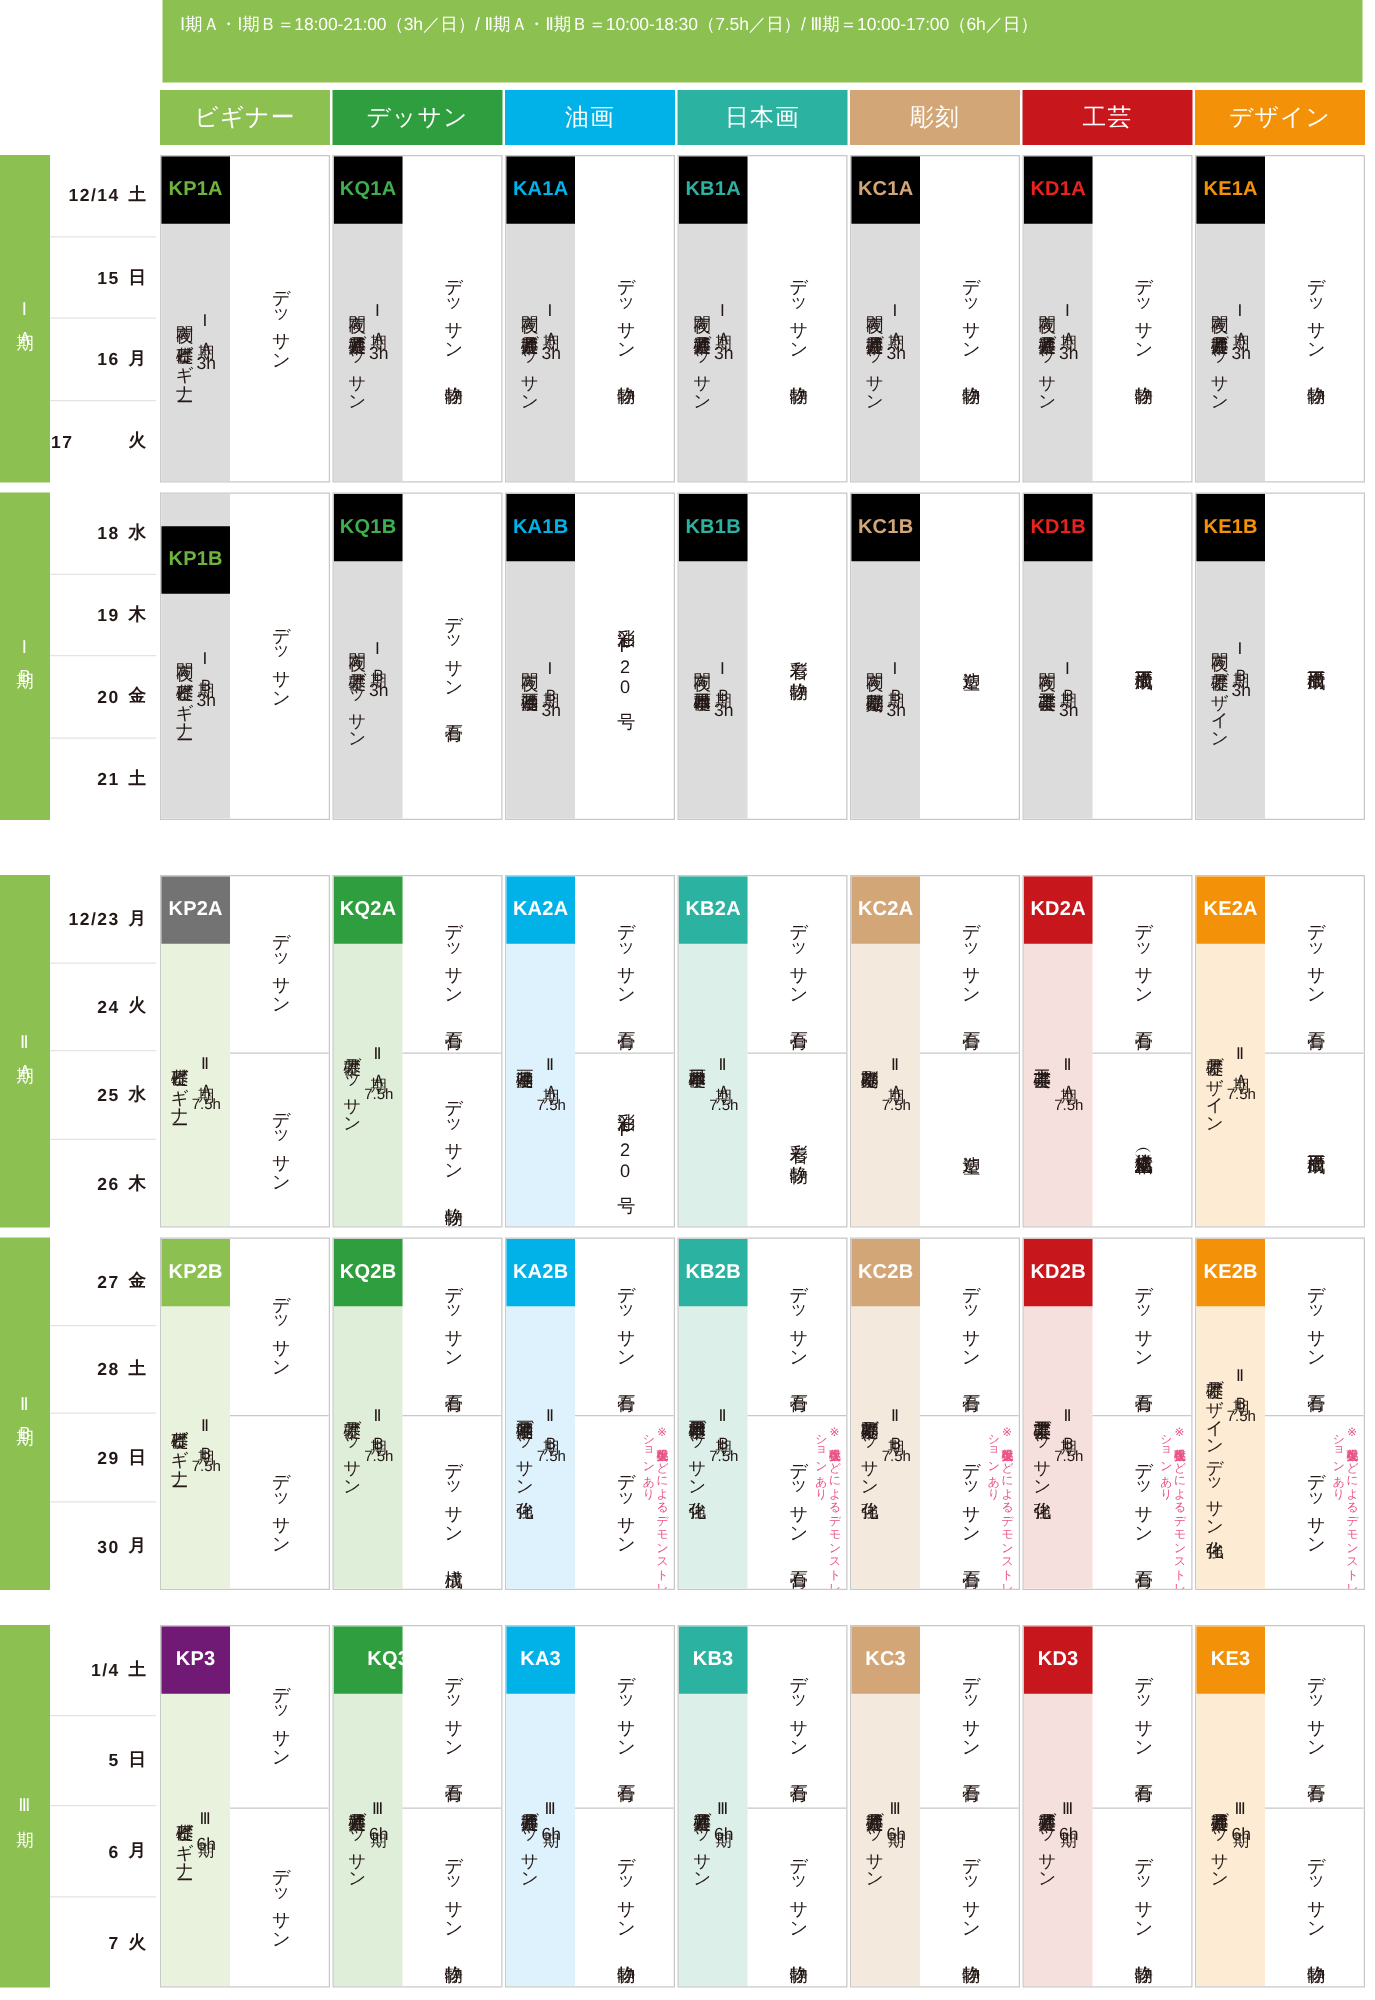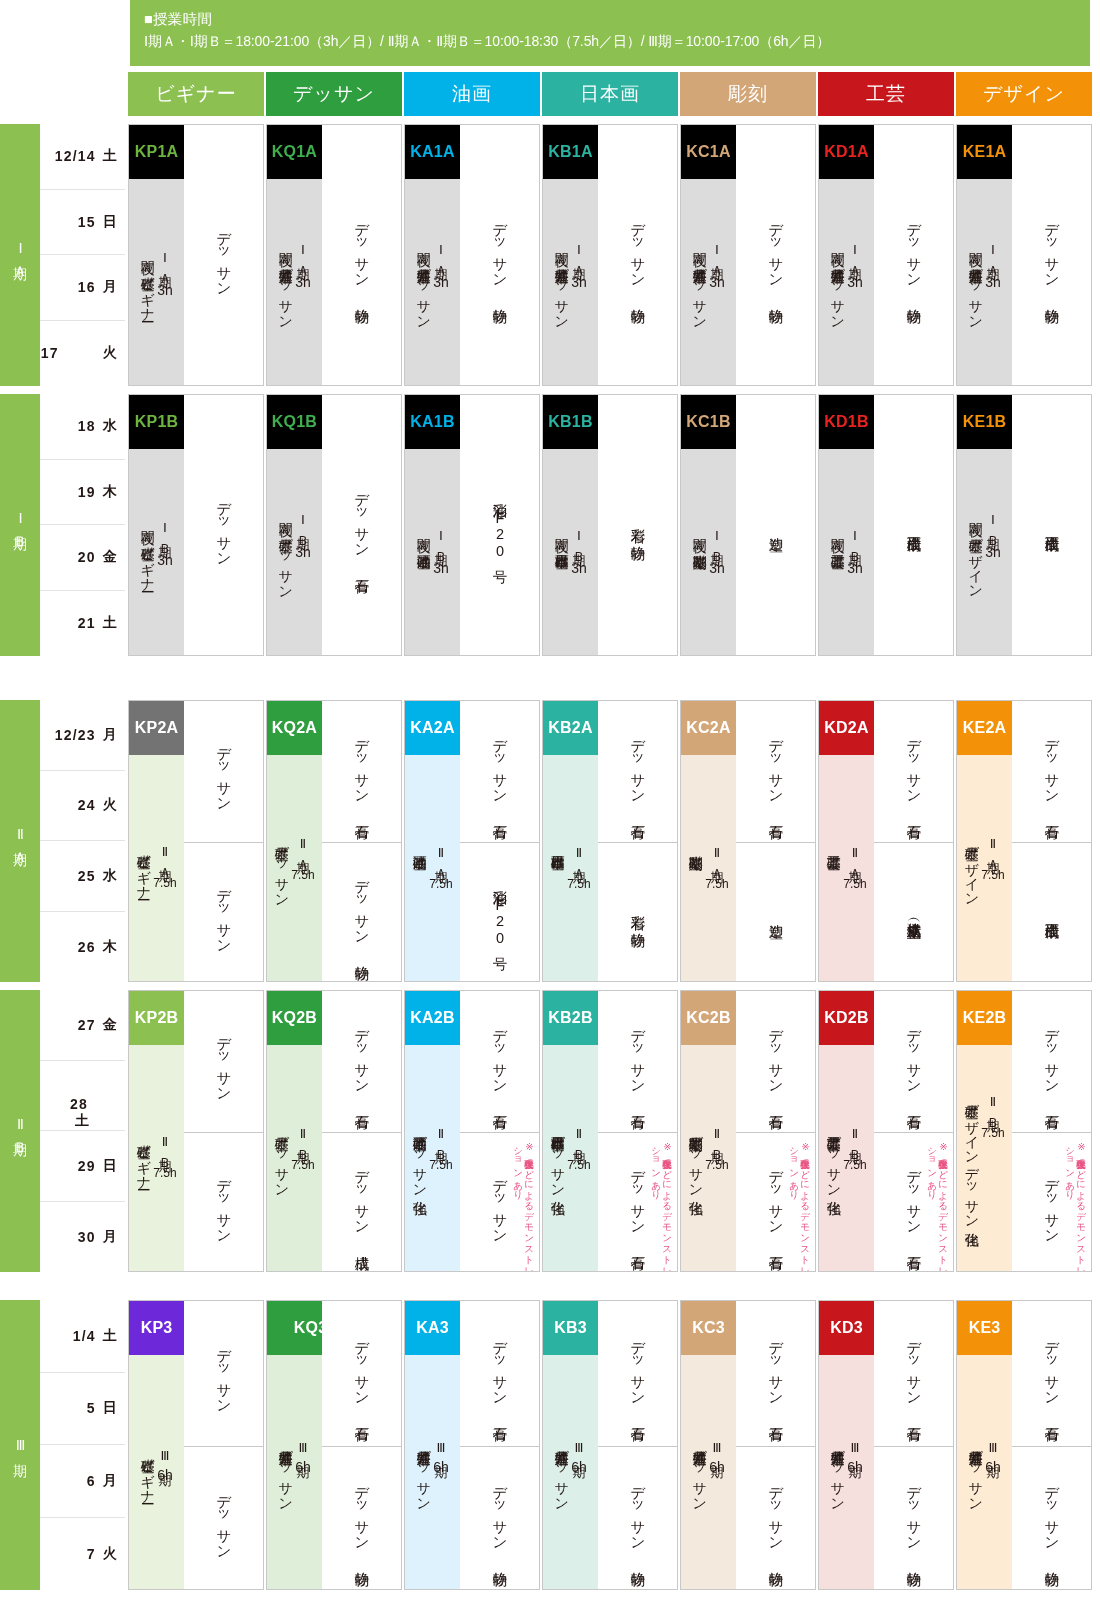--- a/index.html
+++ b/index.html
@@ -83,23 +83,20 @@
   .subcell .note {
     position:absolute; right:4px; top:8px;
     color:#e95383; font-size:9.5px; line-height:11px; letter-spacing:0;
   }
   .divider { border-top:1px solid #c8c8c8; }
 </style>
 </head>
 <body>
 
 <div id="notice">
-  <div class="line1">
-    <span>■</span><span>授業時間</span>
-  </div>
   <div class="line2">Ⅰ期Ａ・Ⅰ期Ｂ＝18:00-21:00（3h／日）/ Ⅱ期Ａ・Ⅱ期Ｂ＝10:00-18:30（7.5h／日）/ Ⅲ期＝10:00-17:00（6h／日）</div>
 </div>
 
 <div id="headrow">
     <div class="head-cell" style="left: 128px; background: rgb(140, 192, 81);">
       <span>ビギナー</span>
     </div>
     <div class="head-cell" style="left: 266px; background: rgb(47, 158, 62);">
       <span>デッサン</span>
     </div>
@@ -298,21 +295,21 @@
       <div class="card" style="left: 128px; top: 0px; height: 262px;">
         <div class="leftcol" style="background: rgb(220, 220, 220); padding-top: 54px;">
           <div class="inner">
             <div style="display: flex; flex-direction: column; align-items: center;">
               <div class="vert t1">Ⅰ期Ｂ</div>
               <div class="hrs" style="margin-top: 4px;">3h</div>
             </div>
             <div class="vert t2">夜間 基礎ビギナー</div>
           </div>
         </div>
-        <div class="code" style="background: rgb(0, 0, 0); color: rgb(109, 179, 63);">
+        <div class="code" style="background: rgb(0, 0, 0); color: rgb(109, 179, 63); margin-top: 26px;">
           <span>KP1B</span>
         </div>
         <div class="rightcol">
           <div class="subcell" style="height: 262px;">
             <div class="vert txt">デッサン</div>
           </div>
         </div>
       </div>
       <div class="card" style="left: 266px; top: 0px; height: 262px;">
         <div class="leftcol" style="background: rgb(220, 220, 220); padding-top: 54px;">
@@ -605,21 +602,21 @@
       </div>
     </div>
     <div class="section" style="top: 990px; height: 282px;">
       <div class="termbar" style="top: 0px; height: 282px;">
         <span class="vert">Ⅱ期Ｂ</span>
       </div>
       <div class="datecell" style="top: 0px; height: 70.5px;">
         <span>27</span>
         <span class="dw">金</span>
       </div>
-      <div class="datecell" style="top: 70.5px; height: 70.5px; flex-direction: column;">
+      <div class="datecell" style="top: 70.5px; height: 70.5px;">
         <span>28</span>
         <span class="dw">土</span>
       </div>
       <div class="datecell" style="top: 141px; height: 70.5px;">
         <span>29</span>
         <span class="dw">日</span>
       </div>
       <div class="datecell" style="top: 211.5px; height: 70.5px; border-bottom: none;">
         <span>30</span>
         <span class="dw">月</span>
@@ -807,21 +804,21 @@
       <div class="card" style="left: 128px; top: 0px; height: 290px;">
         <div class="leftcol" style="background: rgb(232, 242, 220); padding-top: 54px;">
           <div class="inner">
             <div style="display: flex; flex-direction: column; align-items: center;">
               <div class="vert t1">Ⅲ期</div>
               <div class="hrs" style="margin-top: 4px;">6h</div>
             </div>
             <div class="vert t2">基礎ビギナー</div>
           </div>
         </div>
-        <div class="code" style="background: #6d28d9; color: rgb(255, 255, 255);">
+        <div class="code" style="background: #701a75; color: rgb(255, 255, 255);">
           <span>KP3</span>
         </div>
         <div class="rightcol">
           <div class="subcell" style="height: 145px;">
             <div class="vert txt">デッサン</div>
           </div>
           <div class="subcell divider" style="height: 145px;">
             <div class="vert txt">デッサン</div>
           </div>
         </div>

